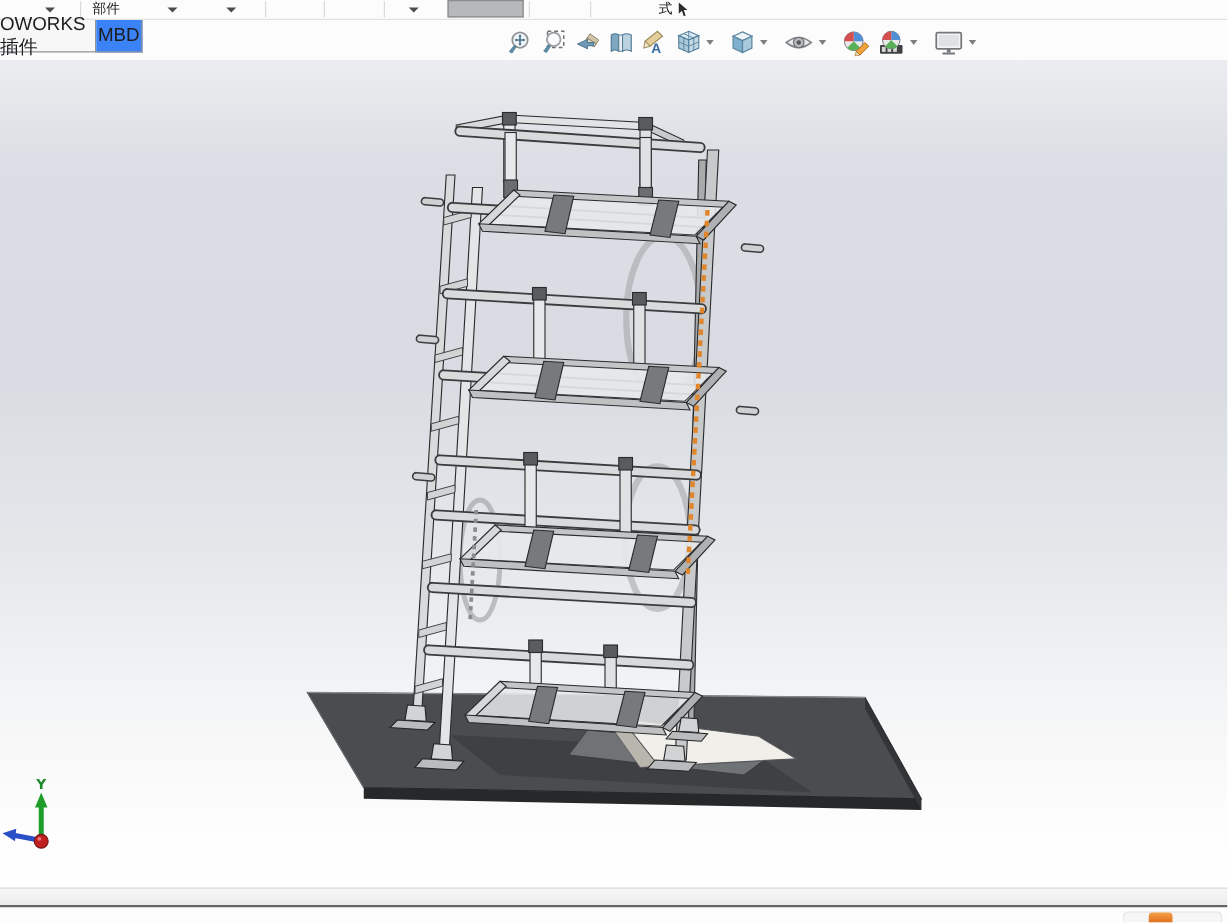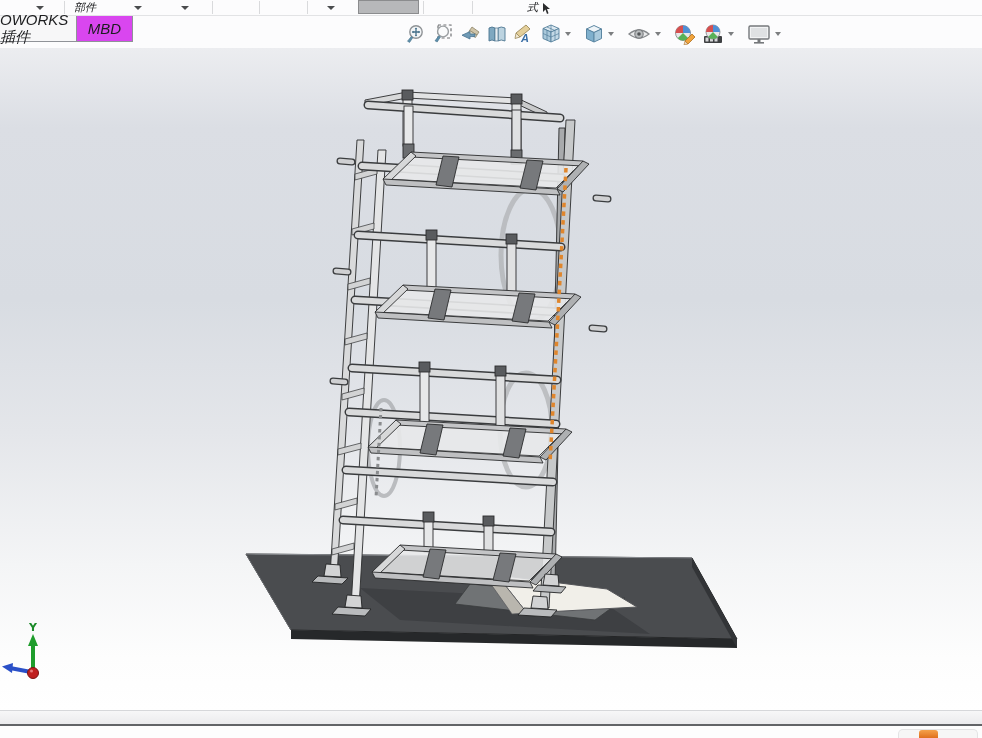--- a/index.html
+++ b/index.html
@@ -1,38 +1,38 @@
 <!DOCTYPE html>
 <html><head>
 <meta charset="utf-8">
 <style>
   * { margin:0; padding:0; box-sizing:border-box; }
   html,body { width:982px; height:738px; overflow:hidden;
     font-family:"Liberation Sans","DejaVu Sans",sans-serif; background:#fff; }
   .app { position:relative; width:982px; height:738px; }
 
   
-  .chrome { position:absolute; left:0; top:0; width:982px; height:48px; background:#fcfcfd;font-style:italic; }
+  .chrome { position:absolute; left:0; top:0; width:982px; height:48px; background:#fcfcfd; }
   .cmdrow { position:absolute; left:0; top:0; width:982px; height:16px; background:#fcfcfd;
             border-bottom:1px solid #e2e3e5; }
   .caret { position:absolute; top:6px; width:0; height:0;
            border-left:4px solid transparent; border-right:4px solid transparent;
            border-top:4px solid #4a4c4e; }
   .vsep { position:absolute; top:1px; width:1px; height:13px; background:#d9dadc; }
   .cmdlabel { position:absolute; top:1px; font-size:11px; color:#17181a; line-height:13px; }
   .pressedbox { position:absolute; left:358px; top:0; width:61px; height:14px;
                 background:#b7b8ba; border:1px solid #8b8c8e; }
   .cursor-glyph { position:absolute; left:541px; top:1px; }
 
   
   .tabs { position:absolute; left:0; top:16px; height:26px; display:flex; }
   .tab  { height:26px; display:flex; align-items:center; justify-content:center;
           font-size:15px; color:#1c1d1f; border:1px solid #909398; border-top:none; }
   .tab.t1 { width:77px; background:#f7f7f8; border-left:none; }
-  .tab.t2 { width:56px; background:#d946ef; border-left:none; }
+  .tab.t2 { width:37px; background:#3b82f6; border-left:none; }
 
   
   .headsup { position:absolute; left:402px; top:21px; height:26px; display:flex; align-items:center; }
   .hbtn { height:26px; padding:0 2px; display:flex; align-items:center; cursor:default; }
   .hbtn svg { display:block; }
   .hcaret { width:0; height:0; border-left:3.5px solid transparent; border-right:3.5px solid transparent;
             border-top:4px solid #7c7e80; margin:0 4px 0 1px; }
   .hgap { width:6px; }
 
   

